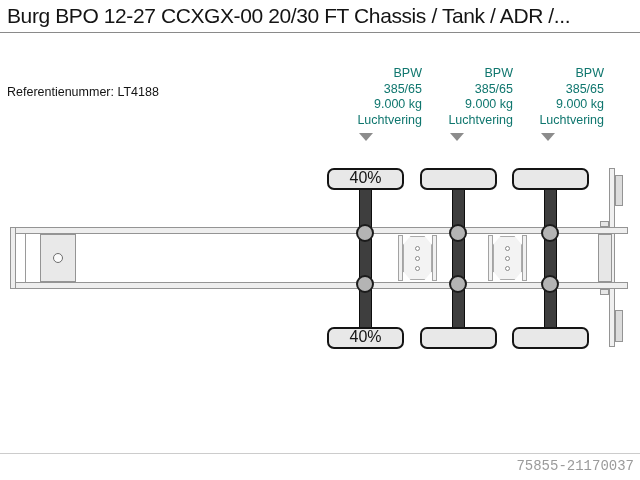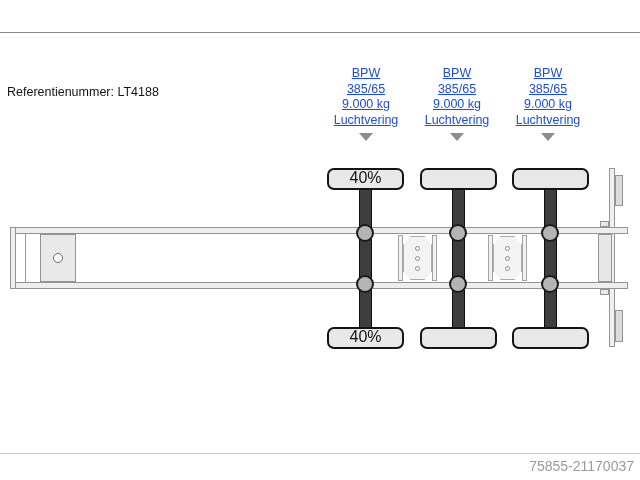--- a/index.html
+++ b/index.html
@@ -6,21 +6,21 @@
   .page{position:relative;width:640px;height:480px;background:#fff;overflow:hidden;
         font-family:"Liberation Sans", sans-serif;}
   .abs{position:absolute;}
 
   
   .title{left:7px;top:4px;font-size:21px;color:#141414;letter-spacing:-0.4px;white-space:nowrap;}
   .title-rule{left:0;top:32px;width:640px;border-top:1.5px solid #8a8a8a;}
   .refnum{left:7px;top:37px;font-size:12.5px;color:#141414;margin-top:48px;}
 
   
-  .col{top:66px;width:112px;text-align:center;font-size:12.5px;line-height:15.5px;color:#1d4ed8;text-decoration:underline;}
+  .col{top:66px;width:112px;text-align:right;font-size:12.5px;line-height:15.5px;color:#0f766e;}
   .tri{margin:5px auto 0;width:0;height:0;border-left:7px solid transparent;
        border-right:7px solid transparent;border-top:8px solid #8c8c8c;}
 
   
   .flange{left:13px;width:615px;height:7px;background:#eeeeee;border:1px solid #949494;box-sizing:border-box;}
   .leftcap{left:10px;top:227px;width:6px;height:62px;background:#eeeeee;border:1px solid #949494;box-sizing:border-box;}
   .divider{left:25px;top:234px;width:1px;height:48px;background:#9a9a9a;}
   .kp-box{left:40px;top:234px;width:36px;height:48px;background:#e9e9e9;border:1px solid #949494;box-sizing:border-box;}
   .kp-pin{left:53px;top:253px;width:10px;height:10px;border-radius:50%;background:#fbfbfb;
           border:1.5px solid #6e6e6e;box-sizing:border-box;}
@@ -41,27 +41,28 @@
         box-sizing:border-box;text-align:center;font-size:16px;line-height:16px;color:#141414;}
 
   
   .rear-bar{left:609px;top:168px;width:6px;height:179px;background:#f0f0f0;border:1px solid #949494;box-sizing:border-box;}
   .rear-tab{left:615px;width:8px;background:#dcdcdc;border:1px solid #949494;box-sizing:border-box;}
   .rear-block{left:598px;top:234px;width:14px;height:48px;background:#e7e7e7;border:1px solid #949494;box-sizing:border-box;}
   .rear-step{left:600px;width:9px;height:6px;background:#e7e7e7;border:1px solid #949494;box-sizing:border-box;}
 
   
   .footer-rule{left:0;top:453px;width:640px;border-top:1px solid #cccccc;}
-  .watermark{right:6px;top:458px;font-size:14px;color:#9b9b9b;}
+  .watermark{right:6px;top:458px;font-size:14px;color:#9b9b9b;font-family:Liberation Mono, monospace;}
 </style>
 </head>
 <body>
 
 <div class="page">
 
+  <div class="abs title">Burg BPO 12-27 CCXGX-00 20/30 FT Chassis / Tank / ADR /...</div>
   <div class="abs title-rule"></div>
   <div class="abs refnum">Referentienummer: LT4188</div>
 
   <div class="abs col" style="left:310px;">
     <div>BPW</div>
     <div>385/65</div>
     <div>9.000 kg</div>
     <div>Luchtvering</div>
     <div class="tri"></div>
   </div>

